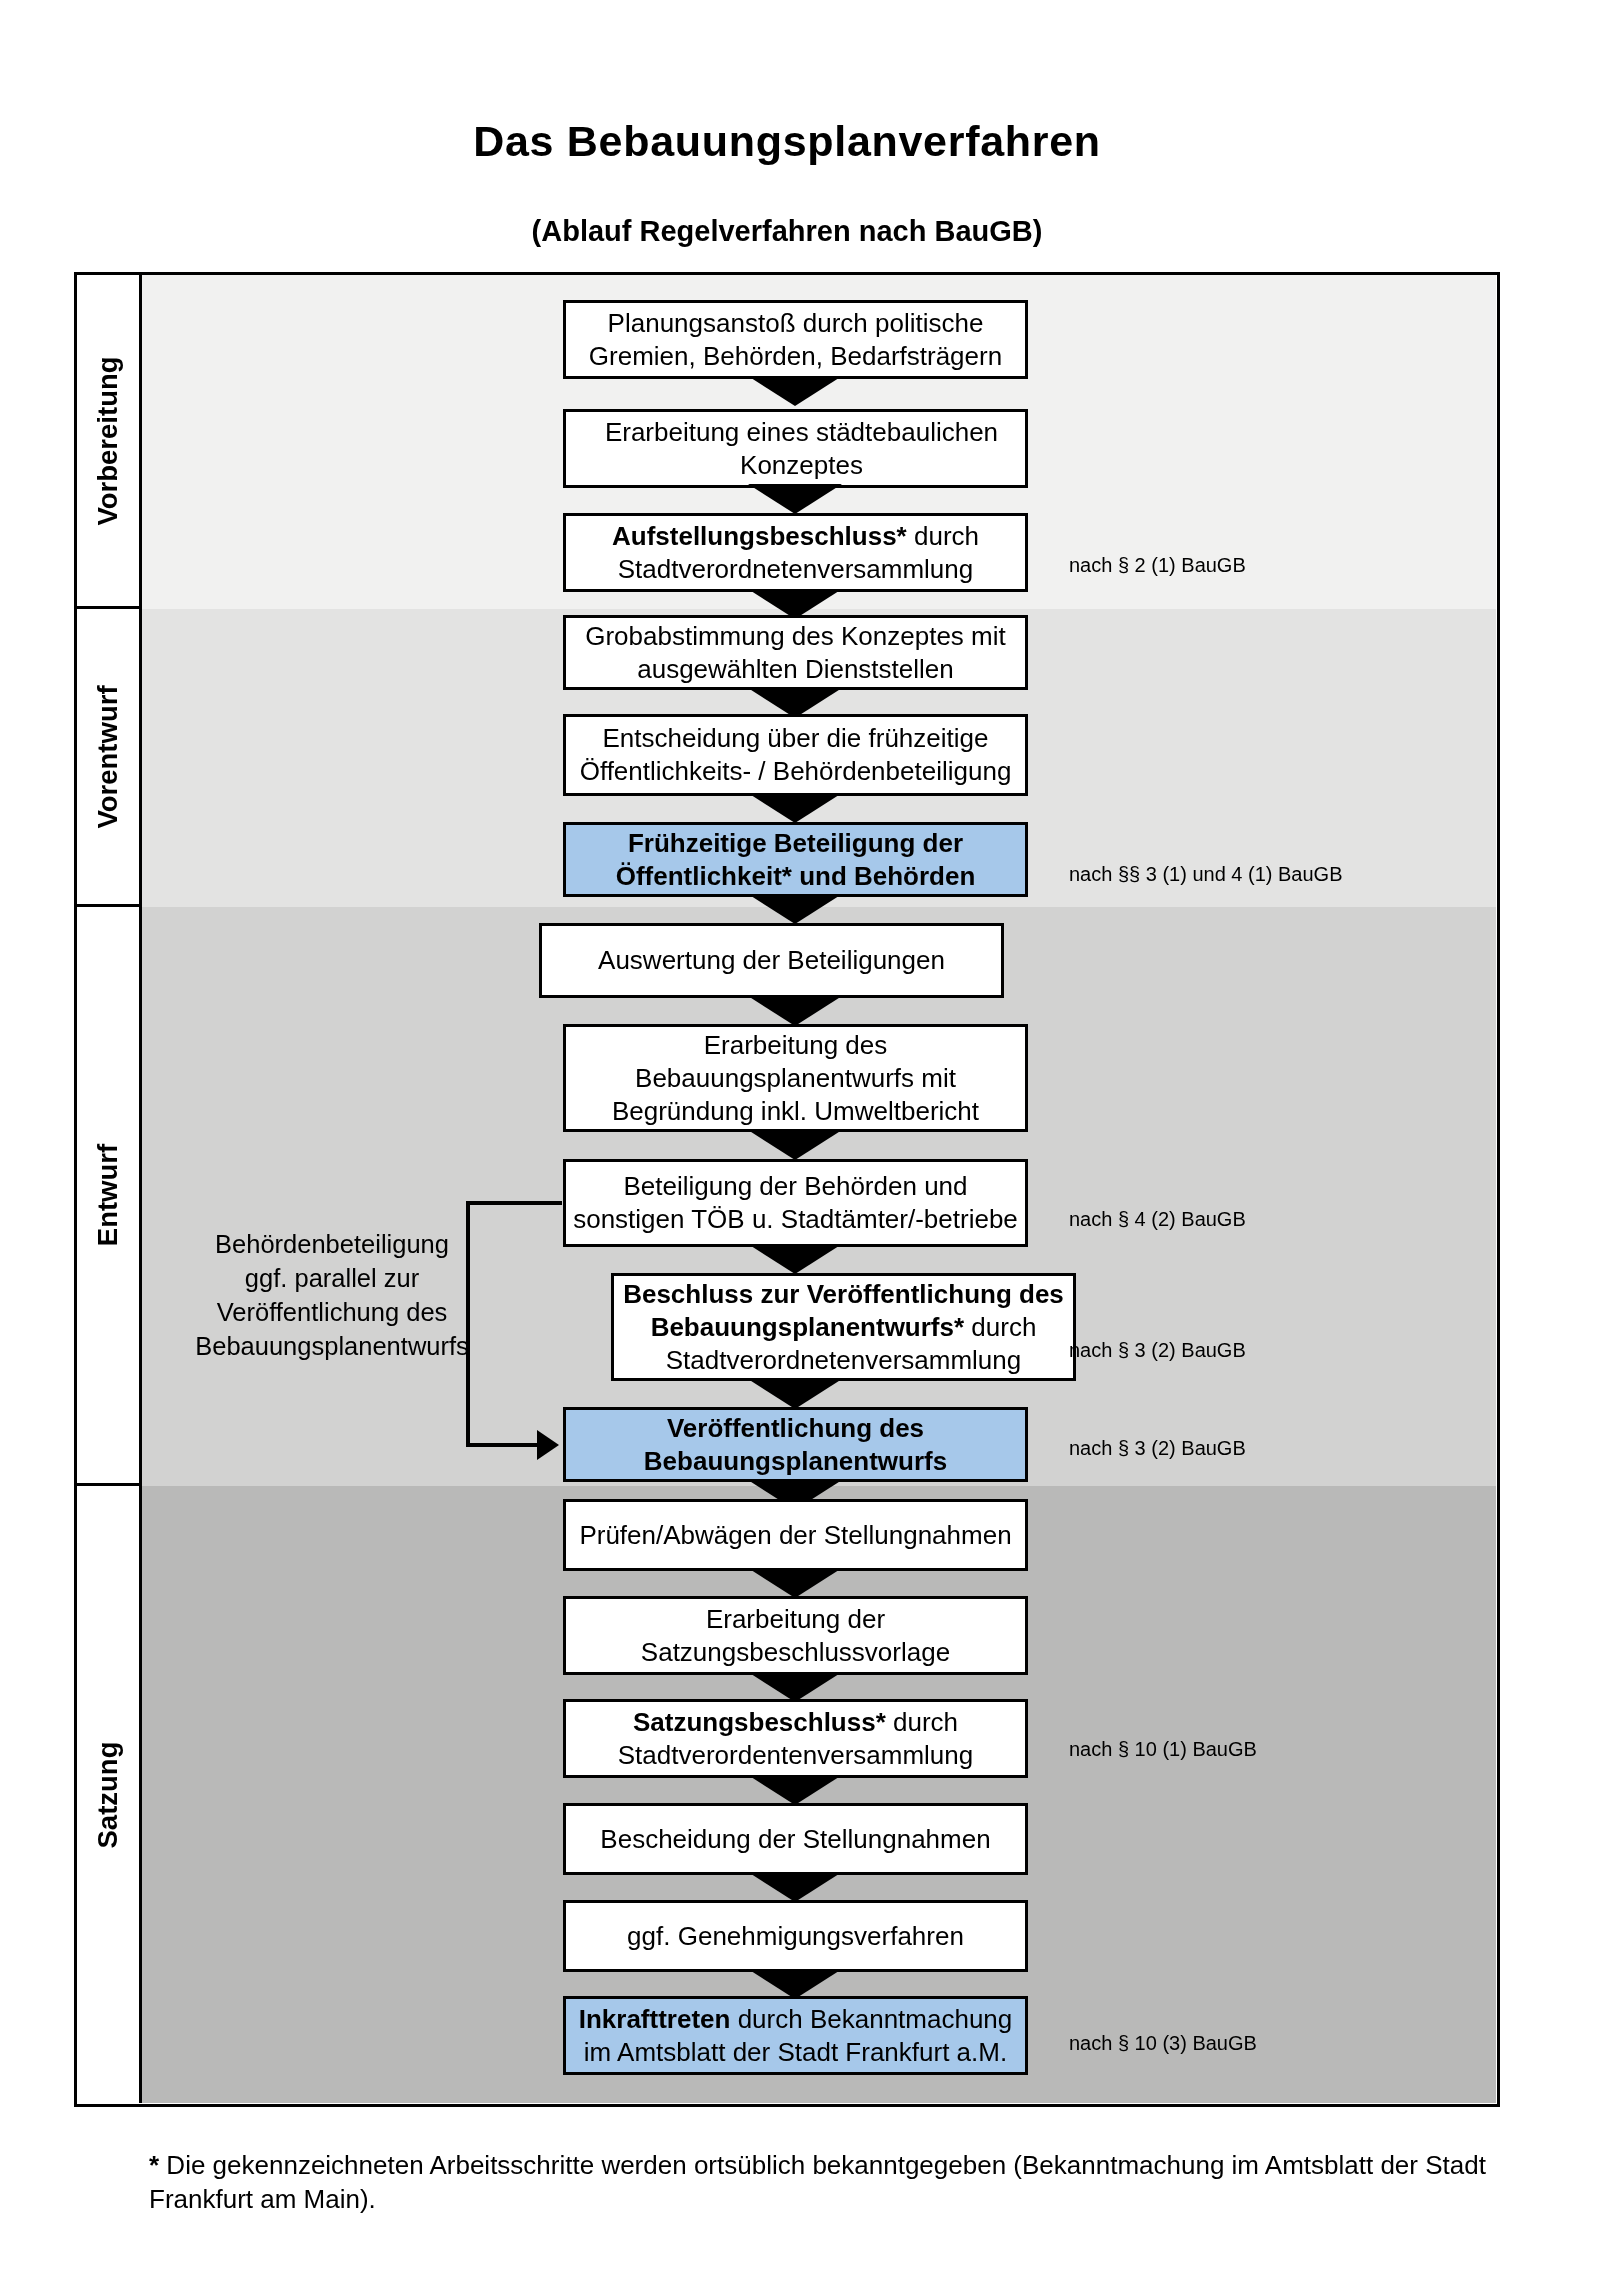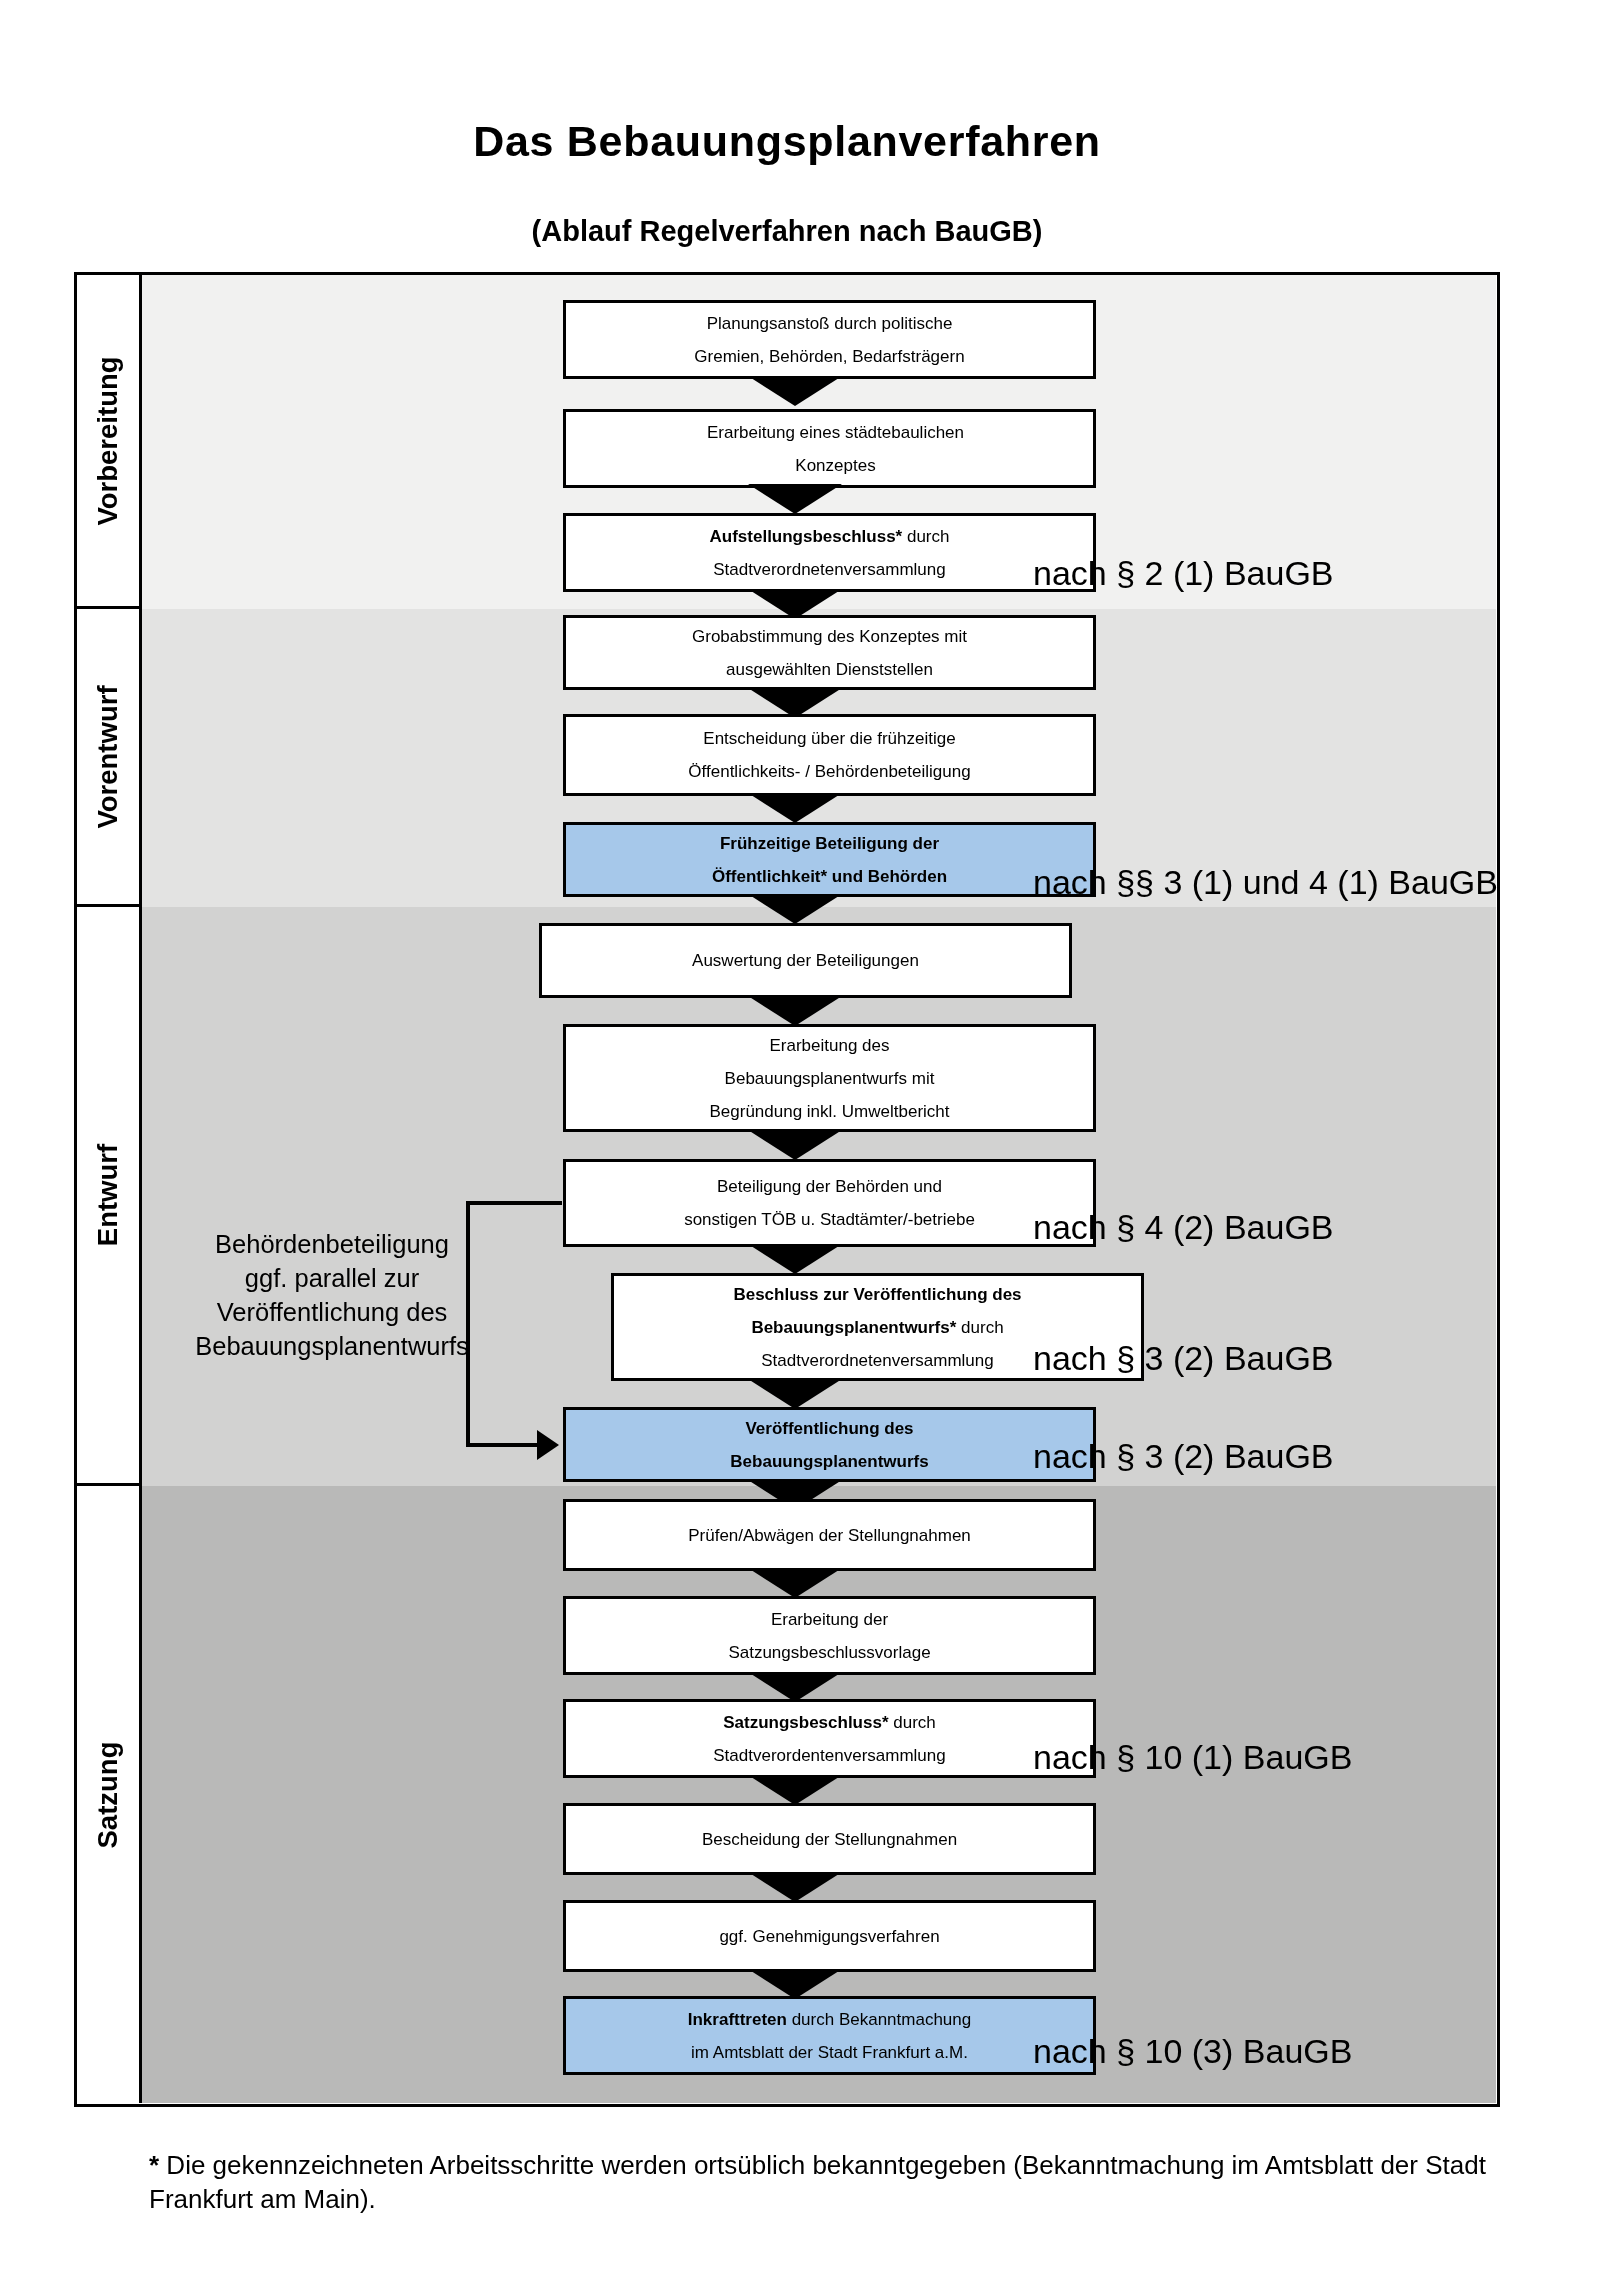--- a/index.html
+++ b/index.html
@@ -37,41 +37,41 @@
     display:flex; align-items:center; justify-content:center;
   }
   .label-cell.last { border-bottom:none; }
   .label-cell span {
     transform:rotate(-90deg);
     white-space:nowrap;
     font-size:27.5px; font-weight:bold;
   }
   .step {
     position:absolute;
-    width:533px;
+    width:465px;
     background:#ffffff;
     border:3.9px solid #000;
     box-sizing:border-box;
     display:flex; flex-direction:column;
     align-items:center; justify-content:center;
     text-align:center;
-    font-size:17px; line-height:33px;
+    font-size:26px; line-height:33px;
   }
   .step.highlight { background:#a6c8ea; }
   .step .b { font-weight:bold; }
   .arrow {
     position:absolute;
     width:0; height:0;
     border-left:47px solid transparent;
     border-right:47px solid transparent;
     border-top:30px solid #000;
   }
   .legal-ref {
-    position:absolute; left:956px;
-    font-size:34px; white-space:nowrap;
+    position:absolute; left:992px;
+    font-size:20px; white-space:nowrap;
   }
   .side-note {
     position:absolute; left:65px; top:952px; width:380px;
     text-align:center; font-size:25.5px; line-height:34px;
   }
   .bracket-part { position:absolute; background:#000; }
   .bracket-arrowhead {
     position:absolute;
     width:0; height:0;
     border-top:15.7px solid transparent;

